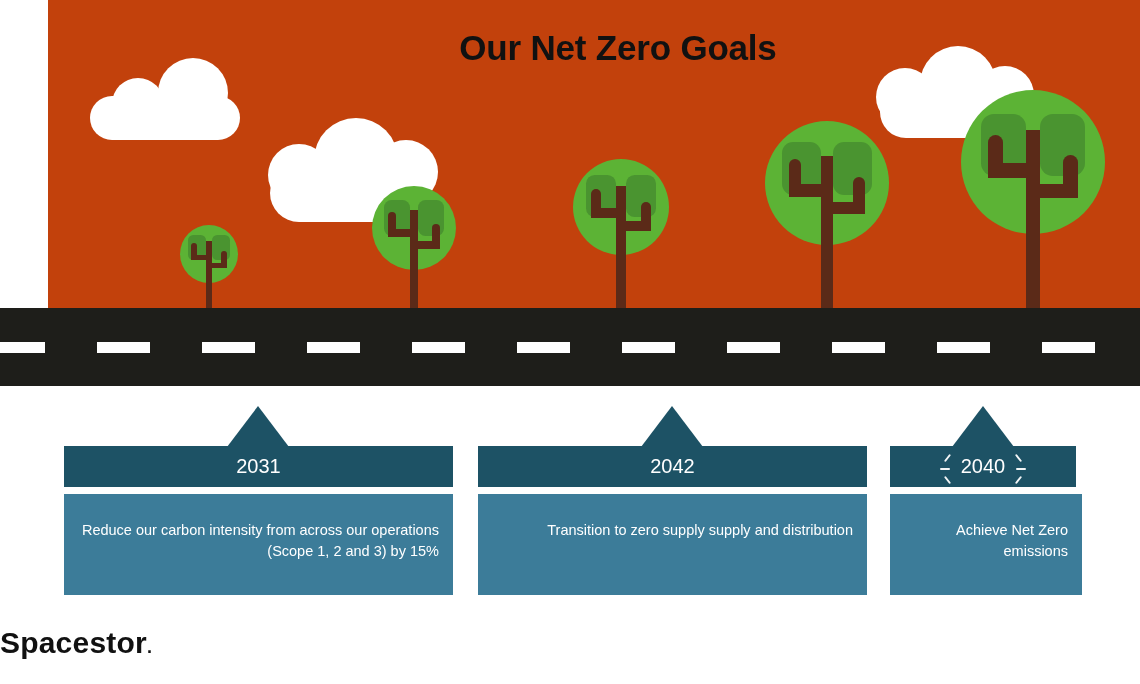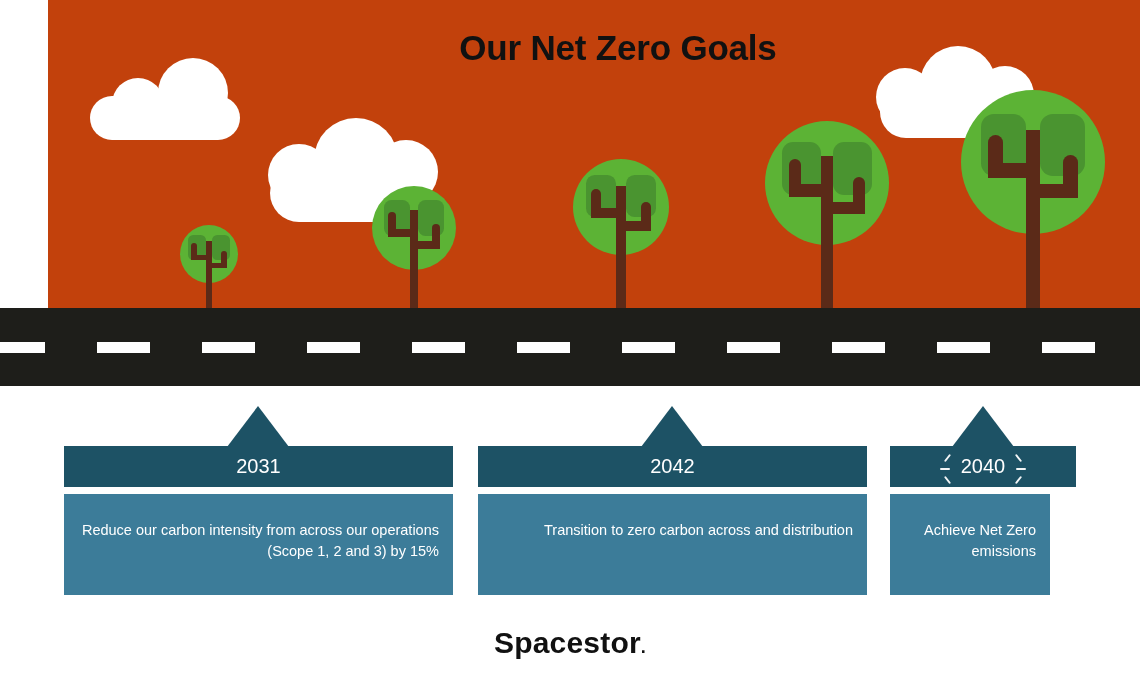--- a/index.html
+++ b/index.html
@@ -204,30 +204,30 @@
   #card-2030 .card-body   { width: 389px; height: 101px; }
   #card-2030 .pointer     { left: 163px; }
 
   #card-2035 { left: 478px; width: 389px; }
   #card-2035 .card-header { width: 389px; }
   #card-2035 .card-body   { width: 389px; height: 101px; }
   #card-2035 .pointer     { left: 163px; }
 
   #card-2040 { left: 890px; width: 186px; }
   #card-2040 .card-header { width: 186px; }
-  #card-2040 .card-body   { width: 160px; height: 101px; }
+  #card-2040 .card-body   { width: 192px; height: 101px; }
   #card-2040 .pointer     { left: 62px; }
 
   
   .logo {
     position: absolute;
     left: 0;
     top: 626px;
     width: 1140px;
-    text-align: center;
+    text-align: left;
     font-size: 30px;
     font-weight: bold;
     color: #111111;
     letter-spacing: 0.2px;
   }
   .logo .mark {
     font-size: 18px;
     vertical-align: baseline;
   }
 </style>
@@ -348,21 +348,21 @@
     </div>
 
     <div class="card" id="card-2035">
       <div class="pointer"></div>
       <div class="card-header">
         <span class="year-wrap">
           <span class="year-text">2042</span>
         </span>
       </div>
       <div class="card-body">
-        <p>Transition to zero carbon across and distribution</p>
+        <p>Transition to zero supply supply and distribution</p>
       </div>
     </div>
 
     <div class="card" id="card-2040">
       <div class="pointer"></div>
       <div class="card-header">
         <span class="year-wrap" id="year-wrap-2040">
           <span class="year-text">2040</span>
         <span class="sparkle" style="width: 9px; top: 2px; left: -16px; transform: rotate(-52deg);"></span><span class="sparkle" style="width: 10px; top: 13px; left: -19px; transform: rotate(0deg);"></span><span class="sparkle" style="width: 9px; top: 24px; left: -16px; transform: rotate(52deg);"></span><span class="sparkle" style="width: 9px; top: 2px; right: -16px; transform: rotate(52deg);"></span><span class="sparkle" style="width: 10px; top: 13px; right: -19px; transform: rotate(0deg);"></span><span class="sparkle" style="width: 9px; top: 24px; right: -16px; transform: rotate(-52deg);"></span></span>
       </div>

